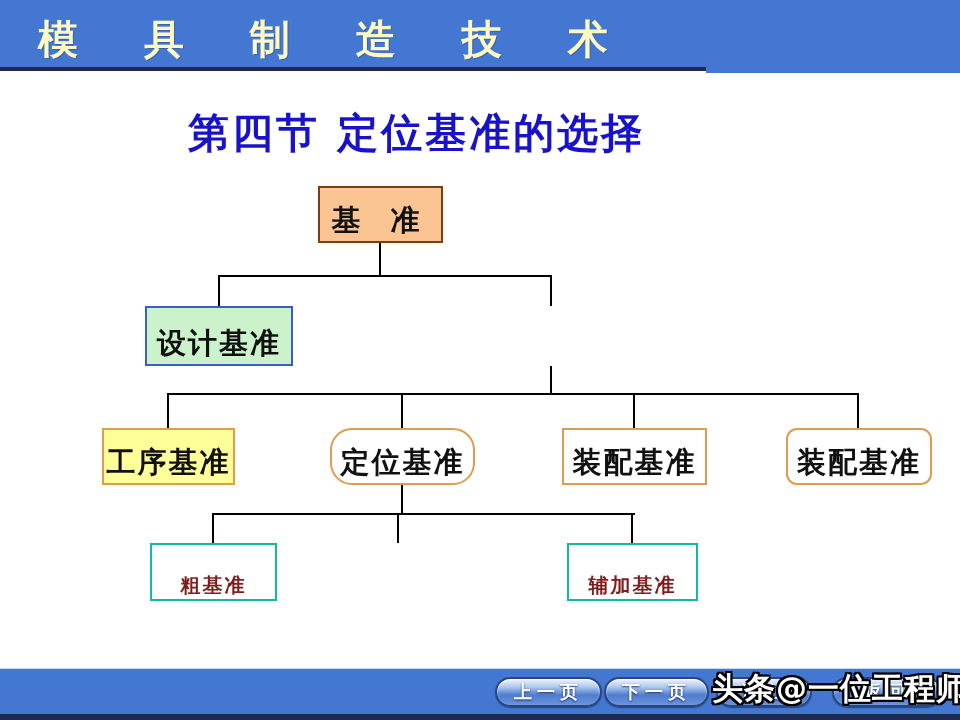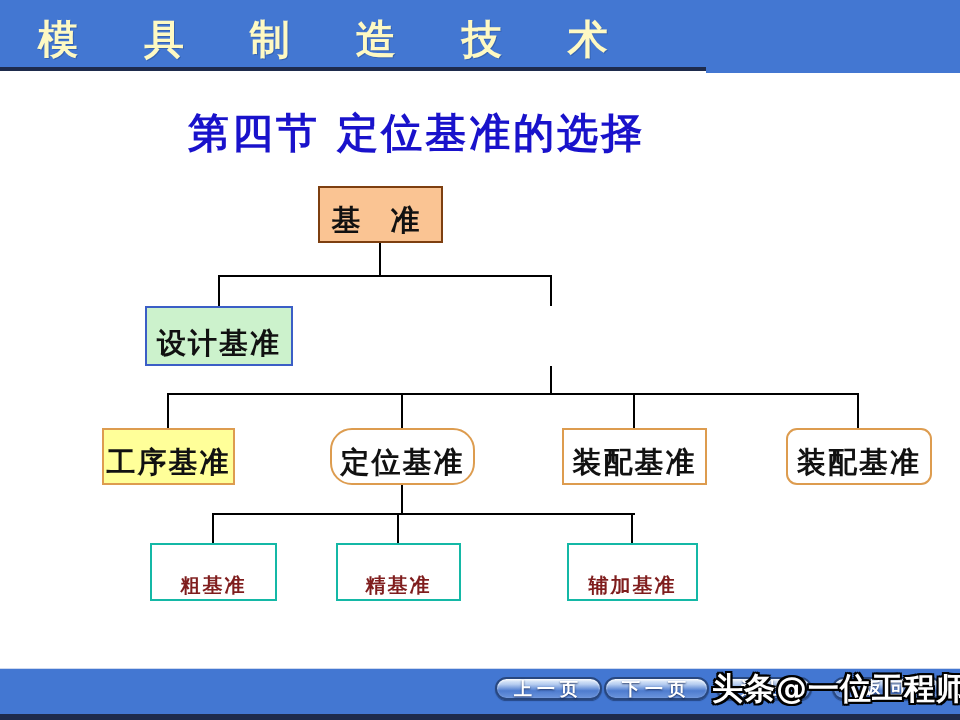--- a/index.html
+++ b/index.html
@@ -38,21 +38,21 @@
 
   
   .hline,.vline{position:absolute;background:#000000;}
   .hline{height:2px;}
   .vline{width:2px;}
 
   
   .footer{position:absolute;left:0;top:668px;width:960px;height:46px;background:#4377D2;border-top:1px solid #CDD8EE;}
   .footer-underline{position:absolute;left:0;top:714px;width:960px;height:6px;background:#1E2B4C;}
   .nav-btn{
-    position:absolute;box-sizing:border-box;height:23px;border-radius:16px;
+    position:absolute;box-sizing:border-box;height:30px;border-radius:16px;
     background:linear-gradient(180deg,#EAF2FC 0%,#B6CDF0 28%,#4E7CCF 62%,#6B94DC 100%);
     border:2px solid #28477F;
     box-shadow:inset 0 1px 2px rgba(255,255,255,.85), 0 1px 1px rgba(10,25,60,.5);
     display:flex;align-items:center;justify-content:center;
     color:#ffffff;font-size:18px;font-weight:bold;letter-spacing:5px;
     text-shadow:0 1px 2px rgba(10,30,80,.85);cursor:pointer;padding:0;
   }
   .watermark{
     position:absolute;left:712px;top:668px;z-index:5;color:#ffffff;
     font-size:31px;font-weight:bold;white-space:nowrap;letter-spacing:1px;
@@ -110,23 +110,20 @@
   <div class="node n-white-orange" style="left:562px;top:428px;width:145px;height:57px;">
     <span>装配基准</span>
   </div>
   <div class="node n-white-orange" style="left:786px;top:428px;width:146px;height:57px;border-radius:11px;">
     <span>装配基准</span>
   </div>
 
   <div class="node n-white-green" style="left:150px;top:543px;width:127px;height:58px;">
     <span>粗基准</span>
   </div>
-  <div class="node n-white-green" style="left:336px;top:543px;width:125px;height:58px;">
-    <span>精基准</span>
-  </div>
   <div class="node n-white-green" style="left:567px;top:543px;width:131px;height:58px;">
     <span>辅加基准</span>
   </div>
 
   <div class="footer"></div>
   <div class="footer-underline"></div>
 
   <button class="nav-btn" style="left:495px;top:677px;width:107px;">上一页</button>
   <button class="nav-btn" style="left:604px;top:677px;width:105px;">下一页</button>
   <button class="nav-btn" style="left:716px;top:677px;width:96px;">退出</button>

